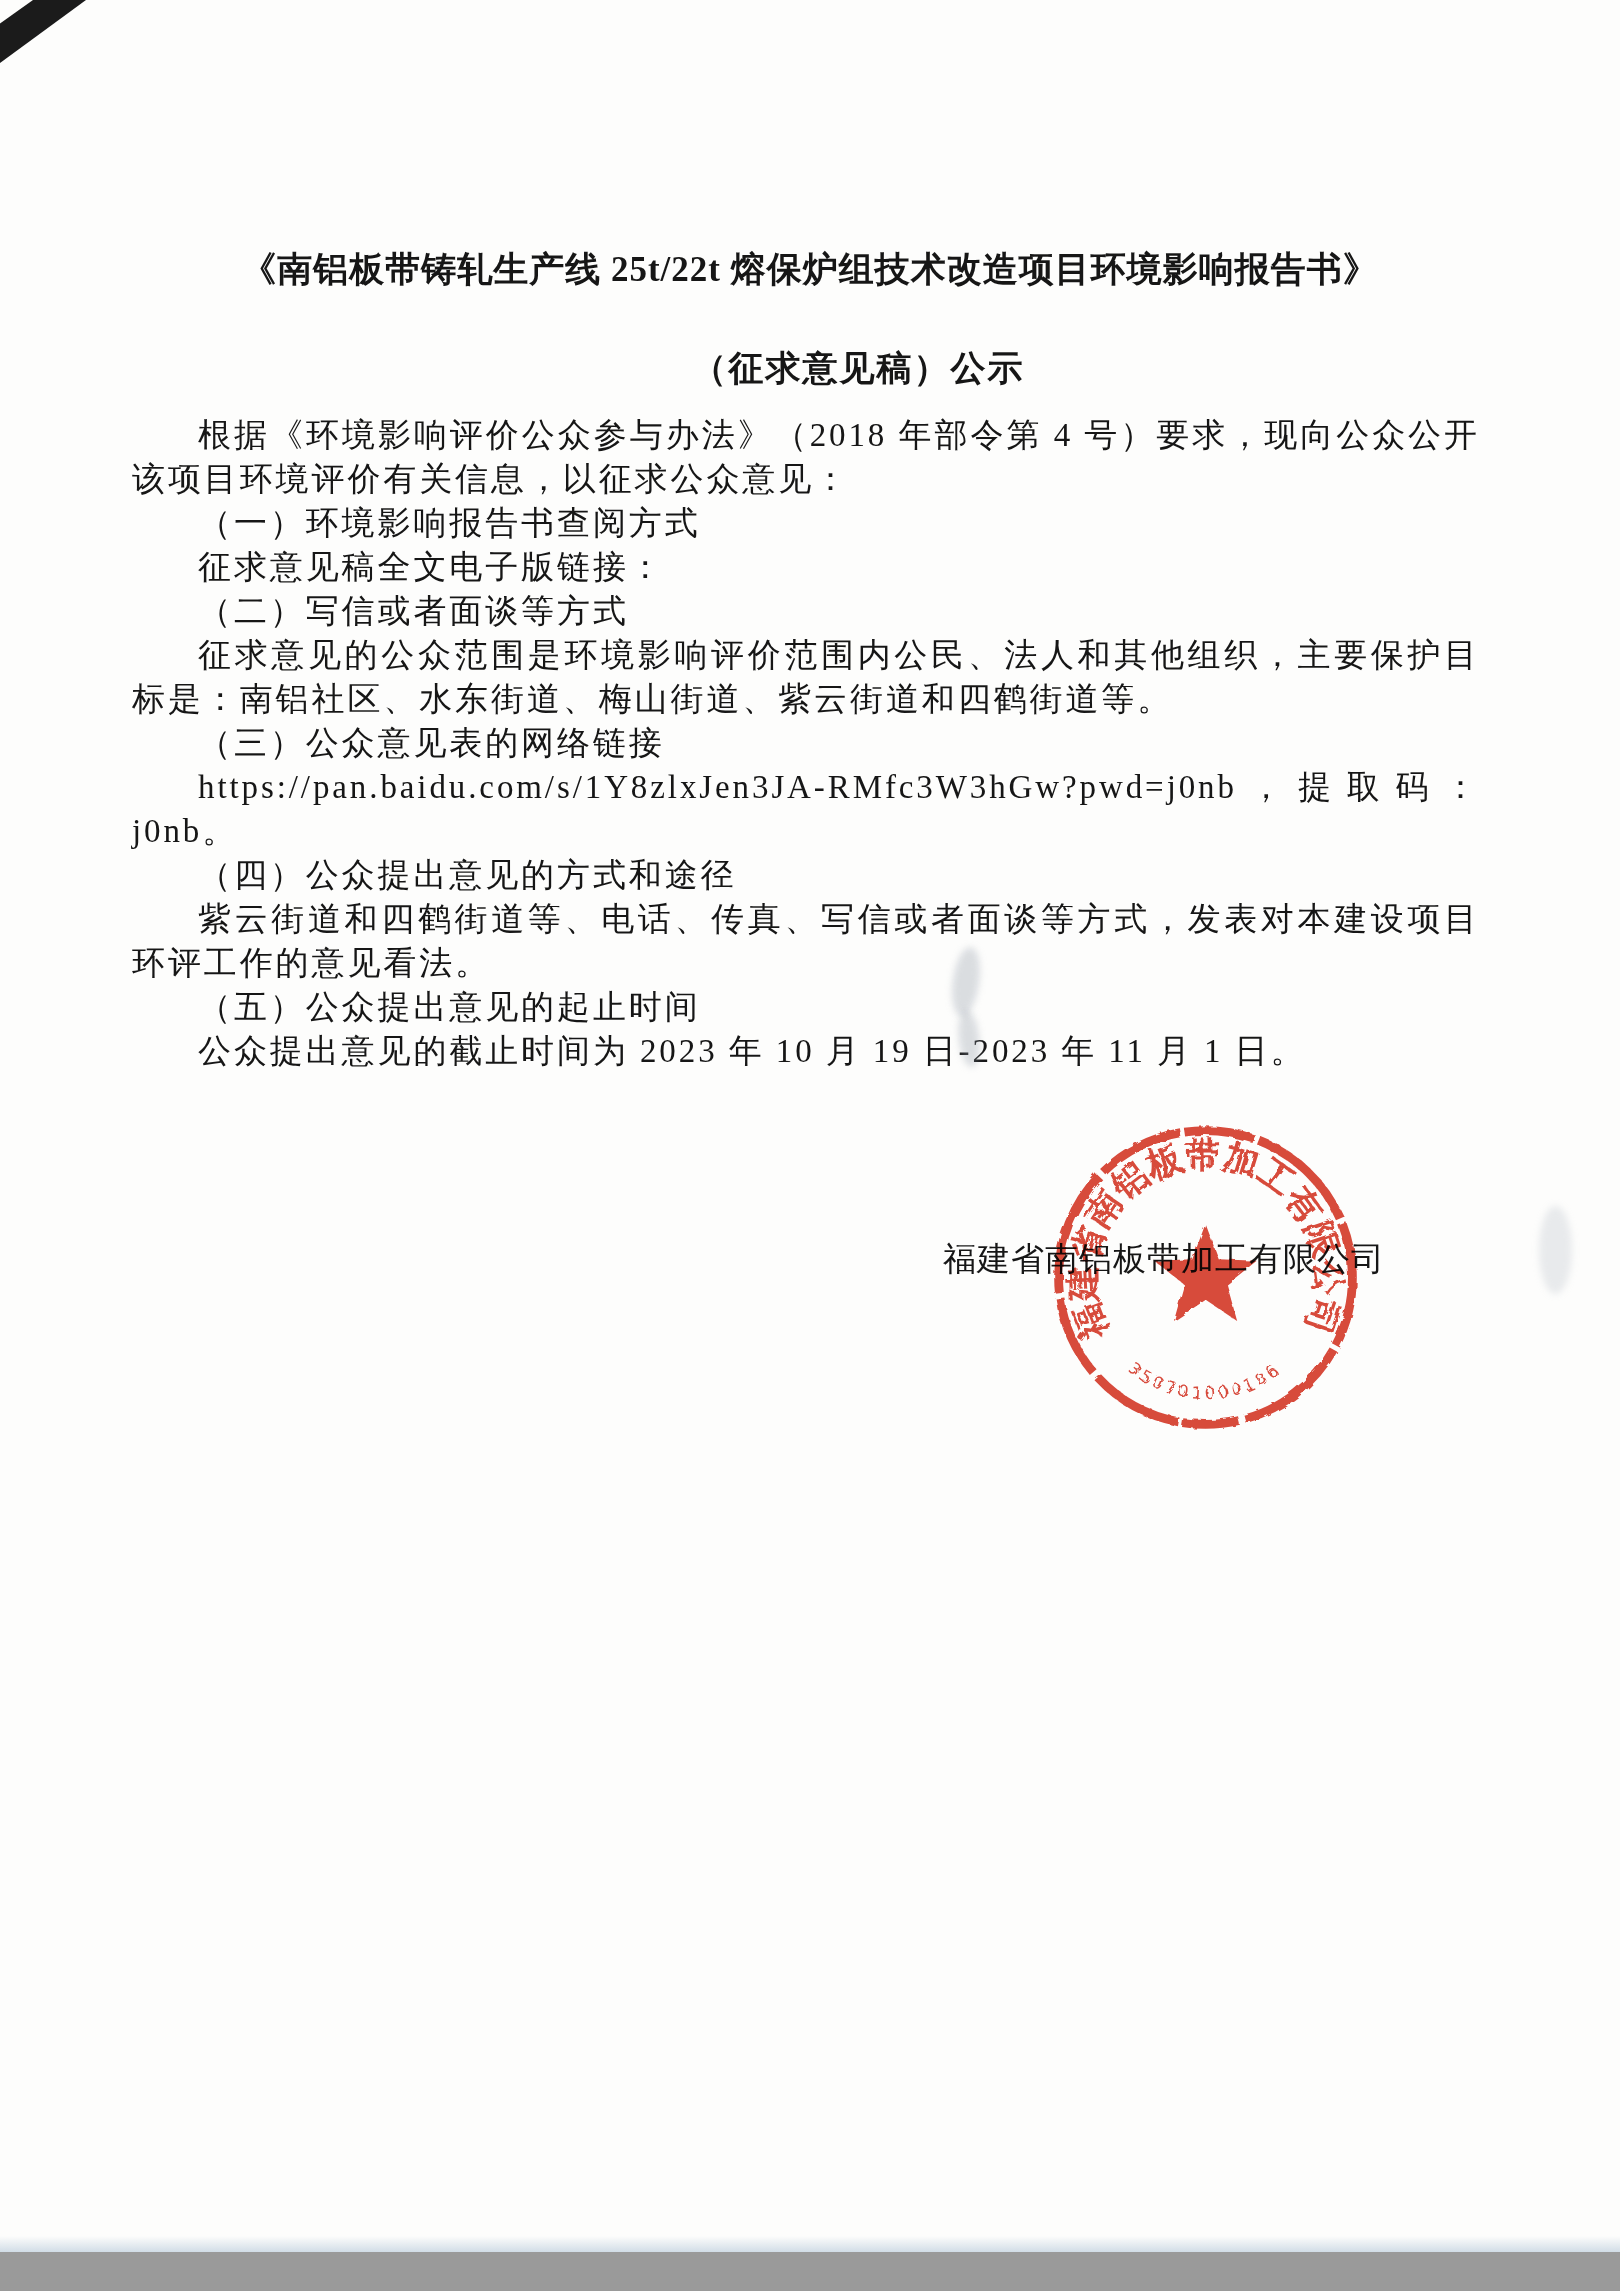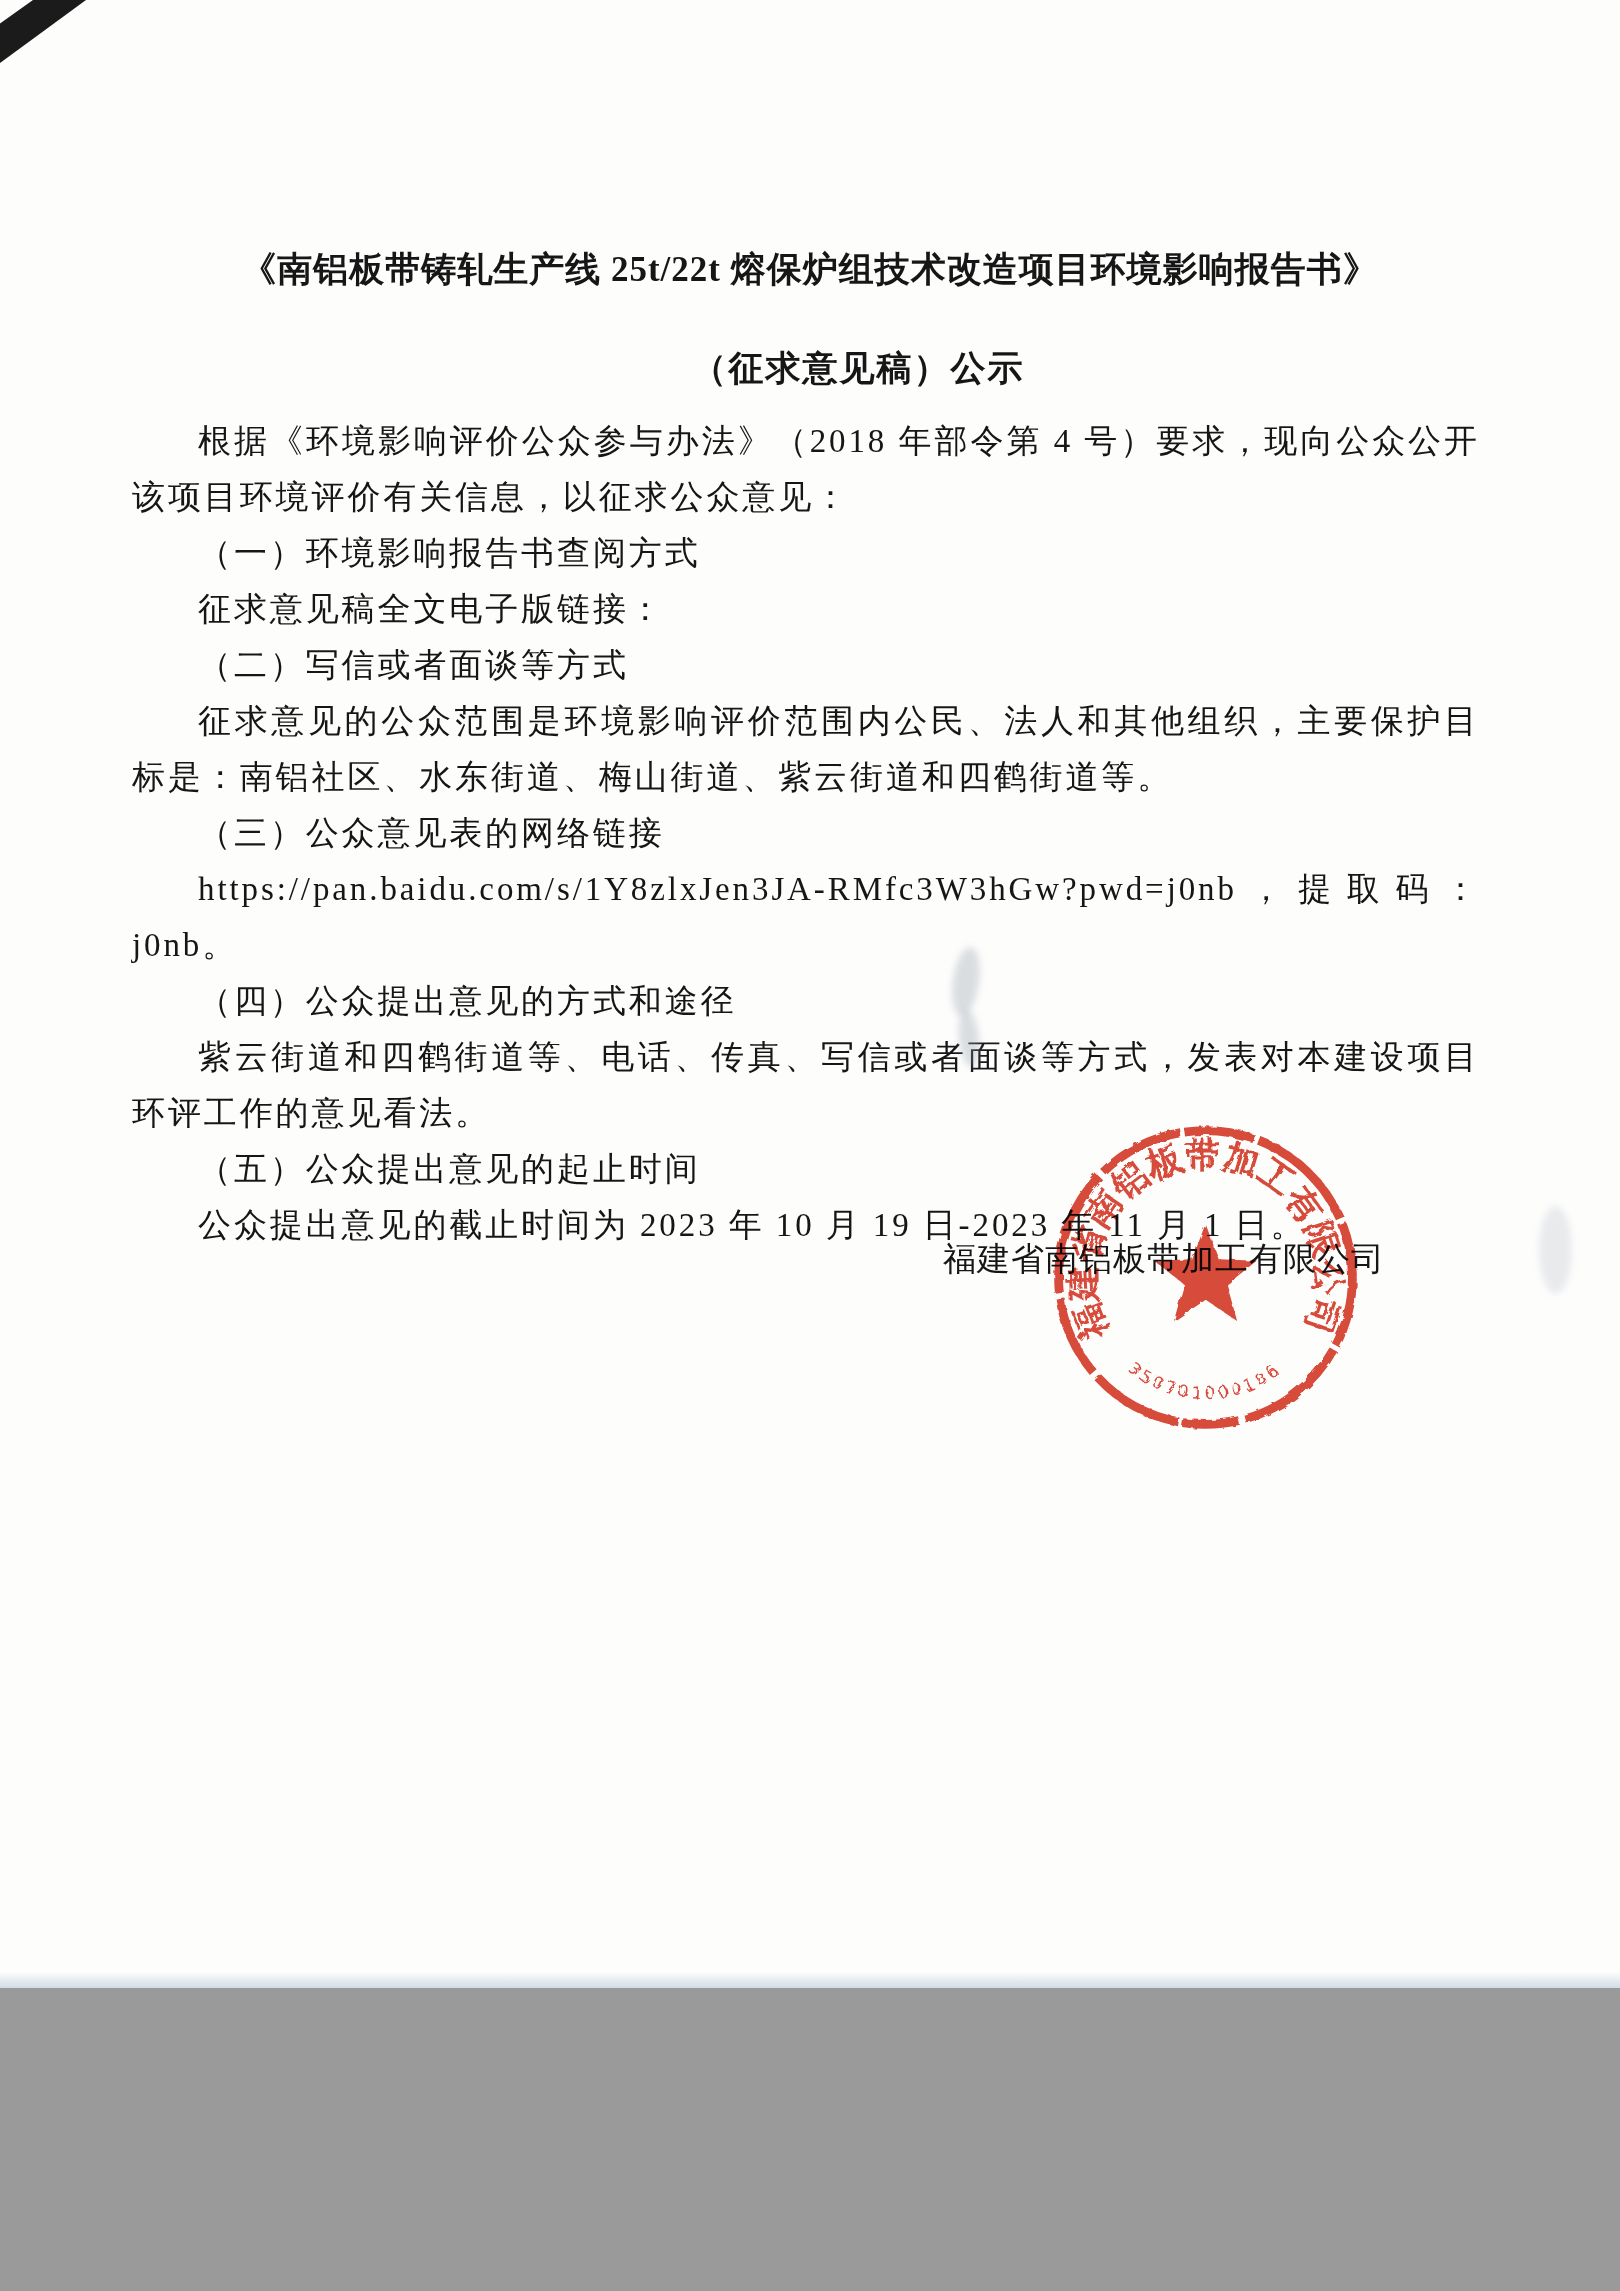--- a/index.html
+++ b/index.html
@@ -1,19 +1,19 @@
 <!DOCTYPE html>
 <html style="--seal-color: #d63a2c;"><head>
 <meta charset="utf-8">
 <style>
   html, body { margin: 0; padding: 0; background: #9a9a9a; }
   .page {
     position: relative;
     width: 1620px;
-    height: 1988px;
+    height: 2252px;
     margin: 0 auto;
     background: #fdfdfc;
     overflow: hidden;
     font-family: "Liberation Serif", "DejaVu Serif", serif;
     color: #161616;
   }
   .doc-title {
     position: absolute;
     top: 223px; left: 0;
     width: 100%;
@@ -31,21 +31,21 @@
     font-size: 35px;
     font-weight: bold;
     letter-spacing: 2px;
     white-space: nowrap;
   }
   .body-text {
     position: absolute;
     left: 132px; top: 413px;
     width: 1348px;
     font-size: 33px;
-    line-height: 56px;
+    line-height: 44px;
     letter-spacing: 2.9px;
     text-align: justify;
   }
   .body-text p { margin: 0; text-indent: 2em; }
   .signature {
     position: absolute;
     left: 943px; top: 1237px;
     font-size: 33px;
     letter-spacing: 1px;
     white-space: nowrap;

